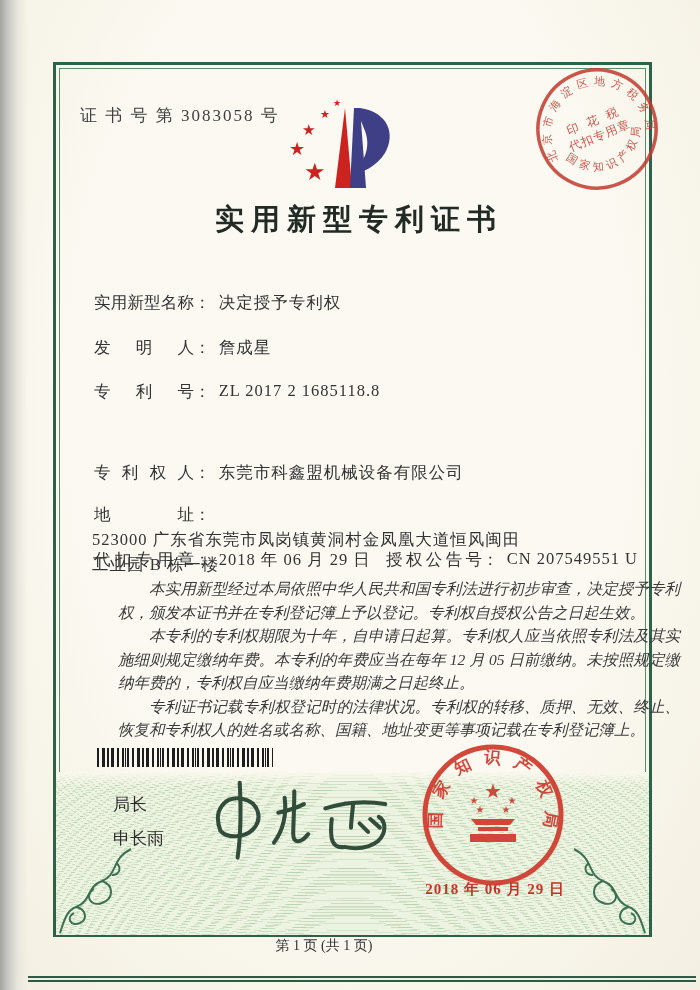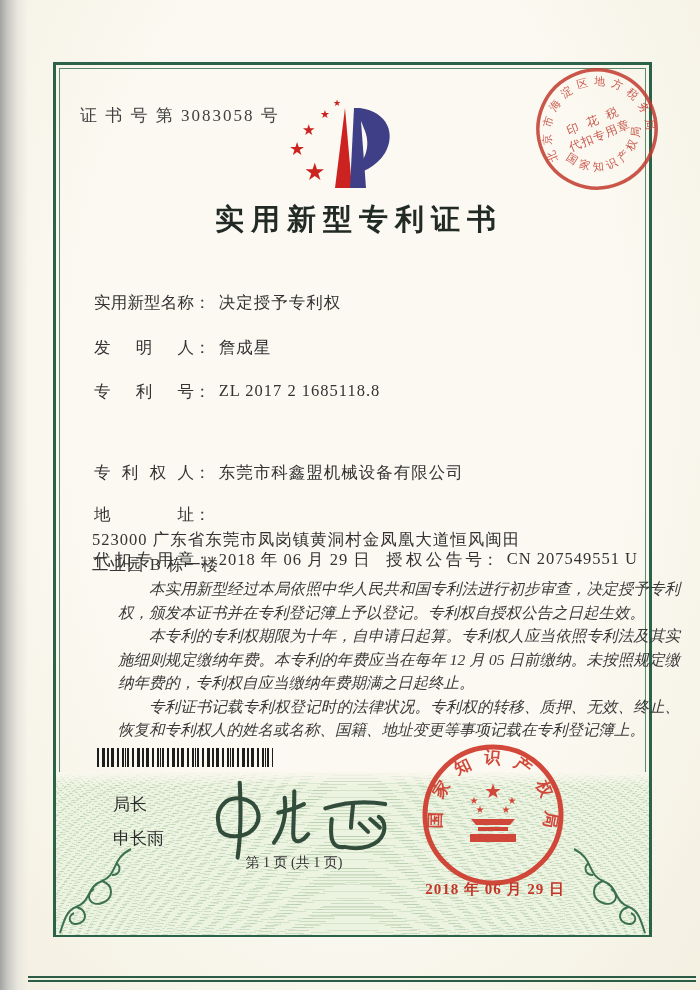--- a/index.html
+++ b/index.html
@@ -52,21 +52,21 @@
   .flourish.right{left:569px;top:847px;transform:scaleX(-1);}
   
   .director{position:absolute;left:113px;top:788px;font-size:17px;color:#2d2d2d;line-height:34px;
             font-family:"Liberation Sans","DejaVu Sans",sans-serif;}
   .signature{position:absolute;left:190px;top:772px;}
   
   .seal{position:absolute;left:418px;top:740px;width:150px;height:150px;opacity:.92;}
   .seal-date{position:absolute;left:405px;top:880px;width:180px;text-align:center;
              font-size:15px;color:#c23527;letter-spacing:1px;font-weight:bold;}
   
-  .footer{position:absolute;left:0;top:854px;width:588px;text-align:center;font-size:14px;color:#333;}
+  .footer{position:absolute;left:0;top:937px;width:588px;text-align:center;font-size:14px;color:#333;padding-left:30px;}
   
   .bottom-line{position:absolute;left:28px;top:976px;width:668px;height:6px;
      background:linear-gradient(#2c5c46 0 2px,#eef0e2 2px 3.5px,#2c5c46 3.5px 6px);}
   svg text{font-family:"Liberation Serif","DejaVu Serif",serif;}
 </style>
 </head>
 <body>
 
 <div id="page">
   <div class="left-shadow"></div>

